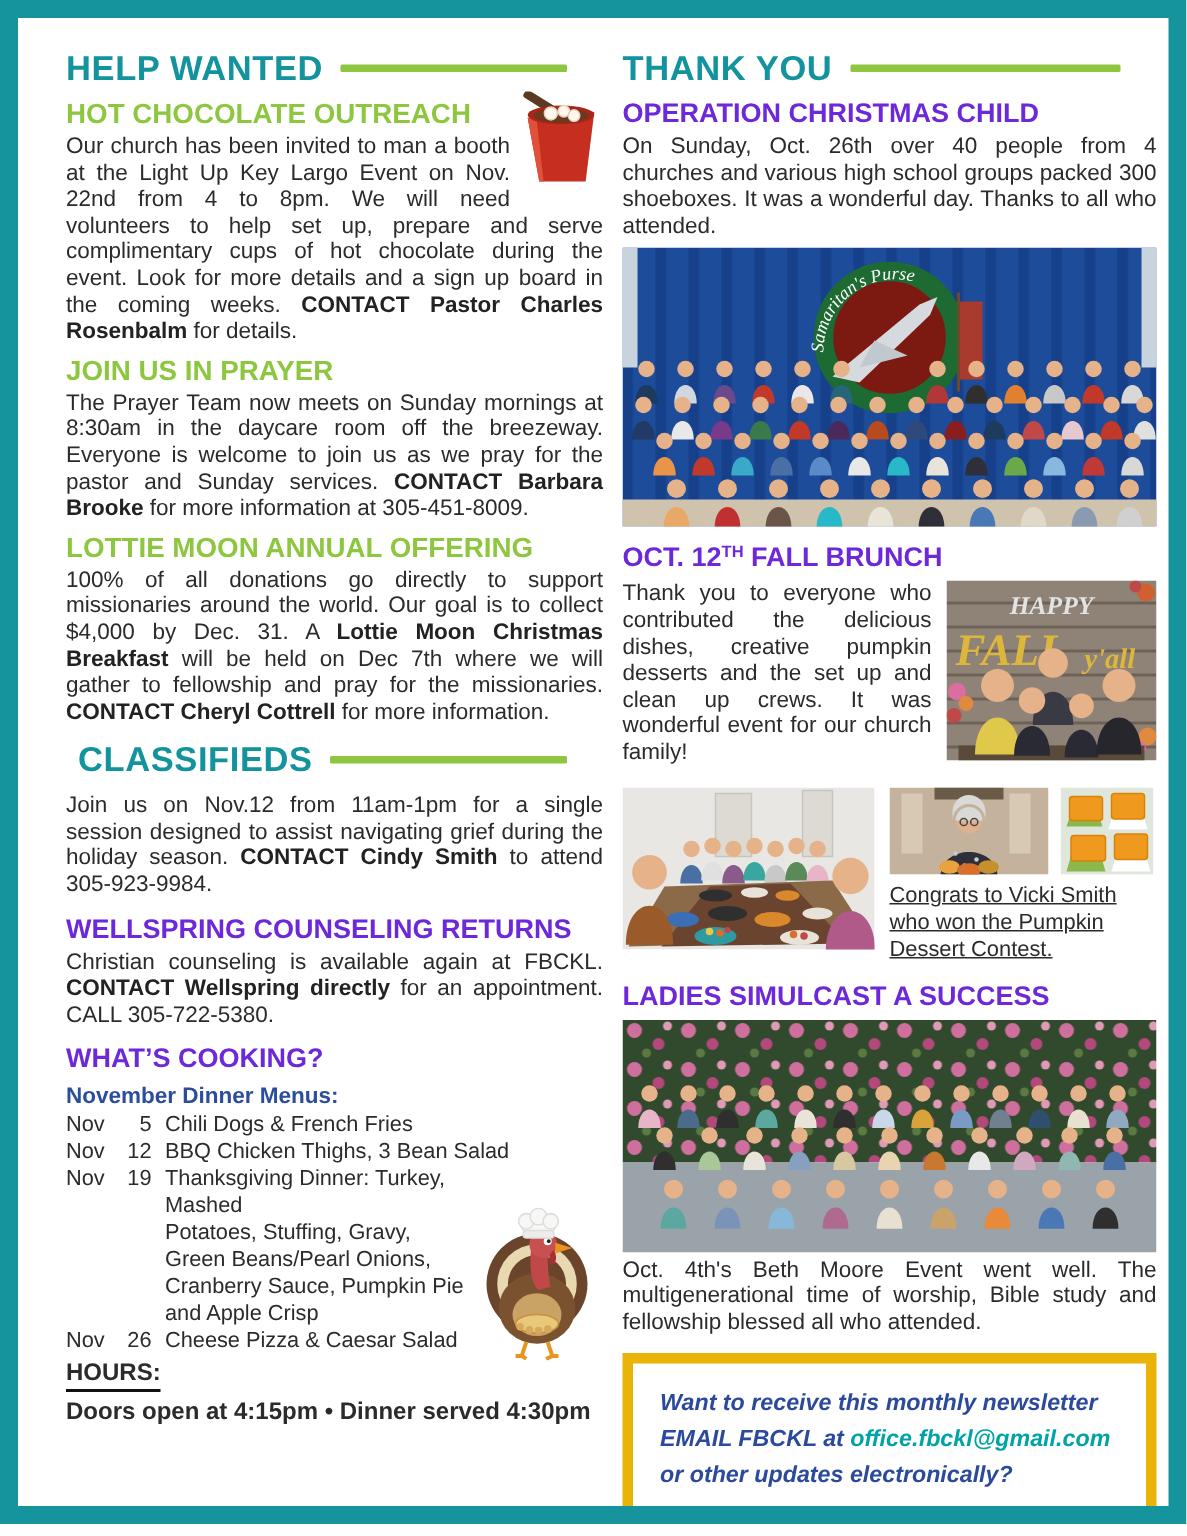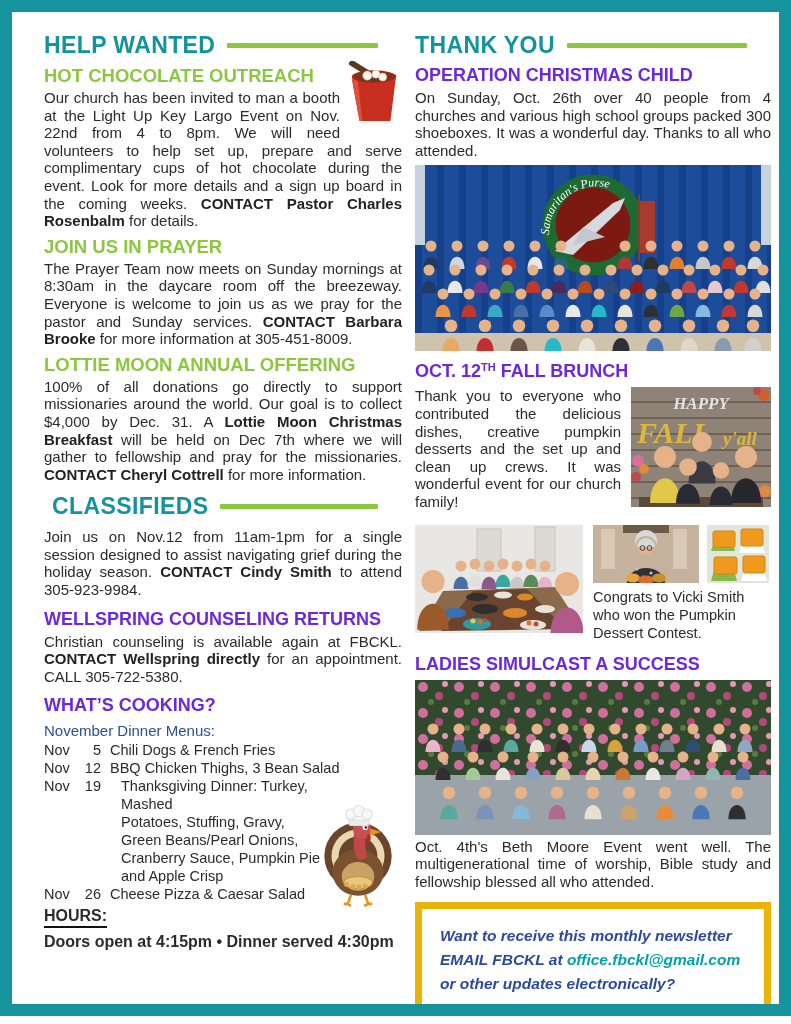--- a/index.html
+++ b/index.html
@@ -24,38 +24,38 @@
 
   .cup-icon{float:right;width:56px;height:64px;margin:-4px 0 2px 6px;}
 
   .surv-row{display:flex;justify-content:space-between;align-items:flex-start;margin-top:0;}
   .surv-head{color:#2B4E9C;font-size:18px;line-height:23px;margin-top:4px;}
   .griefshare{display:flex;align-items:center;font-family:"Liberation Serif",serif;
     color:#6b4a26;font-size:22px;font-weight:bold;letter-spacing:.5px;margin:10px 8px 0 0;}
   .griefshare svg{width:26px;height:32px;margin:0 -3px;}
   .reg{font-size:9px;vertical-align:top;color:#6b4a26;}
 
-  .menu-head{color:#2B4E9C;font-weight:normal;font-size:15px;margin:6px 0 2px;}
+  .menu-head{color:#2B4E9C;font-weight:bold;font-size:15px;margin:6px 0 2px;}
   .menu{position:relative;font-size:14.5px;line-height:18px;}
   .menu-row{display:grid;grid-template-columns:30px 18px auto;column-gap:9px;}
   .menu-day{text-align:right;}
-  .pre{white-space:pre-line;max-width:238px;margin-left:11px;}
+  .pre{white-space:pre-line;max-width:238px;}
   .turkey-icon{position:absolute;right:0;top:64px;width:88px;height:102px;}
 
   .hours-label{display:inline-block;font-size:16px;font-weight:bold;margin-top:4px;
     border-bottom:2px solid #111;padding-bottom:1px;}
   .hours-text{font-size:16px;font-weight:bold;margin-top:5px;}
 
   .photo{display:block;}
   .occ-photo{width:356px;height:186px;margin:6px 0 2px;}
   .brunch{display:flex;gap:10px;margin-top:2px;}
   .brunch p{flex:1;}
   .brunch-photo{width:140px;height:120px;flex:0 0 auto;margin-top:2px;}
   .strip{display:flex;gap:10px;margin-top:8px;}
-  .strip-right{flex:1;}
+  .strip-right{flex:1;text-decoration:underline;}
   .strip-photos{display:flex;gap:8px;}
   .strip-caption{font-size:14.6px;line-height:18px;margin:5px 0 0;}
   .buffet-photo{width:168px;height:108px;}
   .vicki-photo{width:106px;height:58px;}
   .dessert-photo{width:62px;height:58px;}
   .ladies-photo{width:356px;height:155px;margin:5px 0 3px;}
 
   .newsbox{border:7px solid #eab308;margin-top:12px;padding:15px 10px 28px 18px;}
   .newsbox .nline{color:#2B4A9C;font-weight:bold;font-style:italic;font-size:15.5px;
     line-height:24px;white-space:nowrap;}

